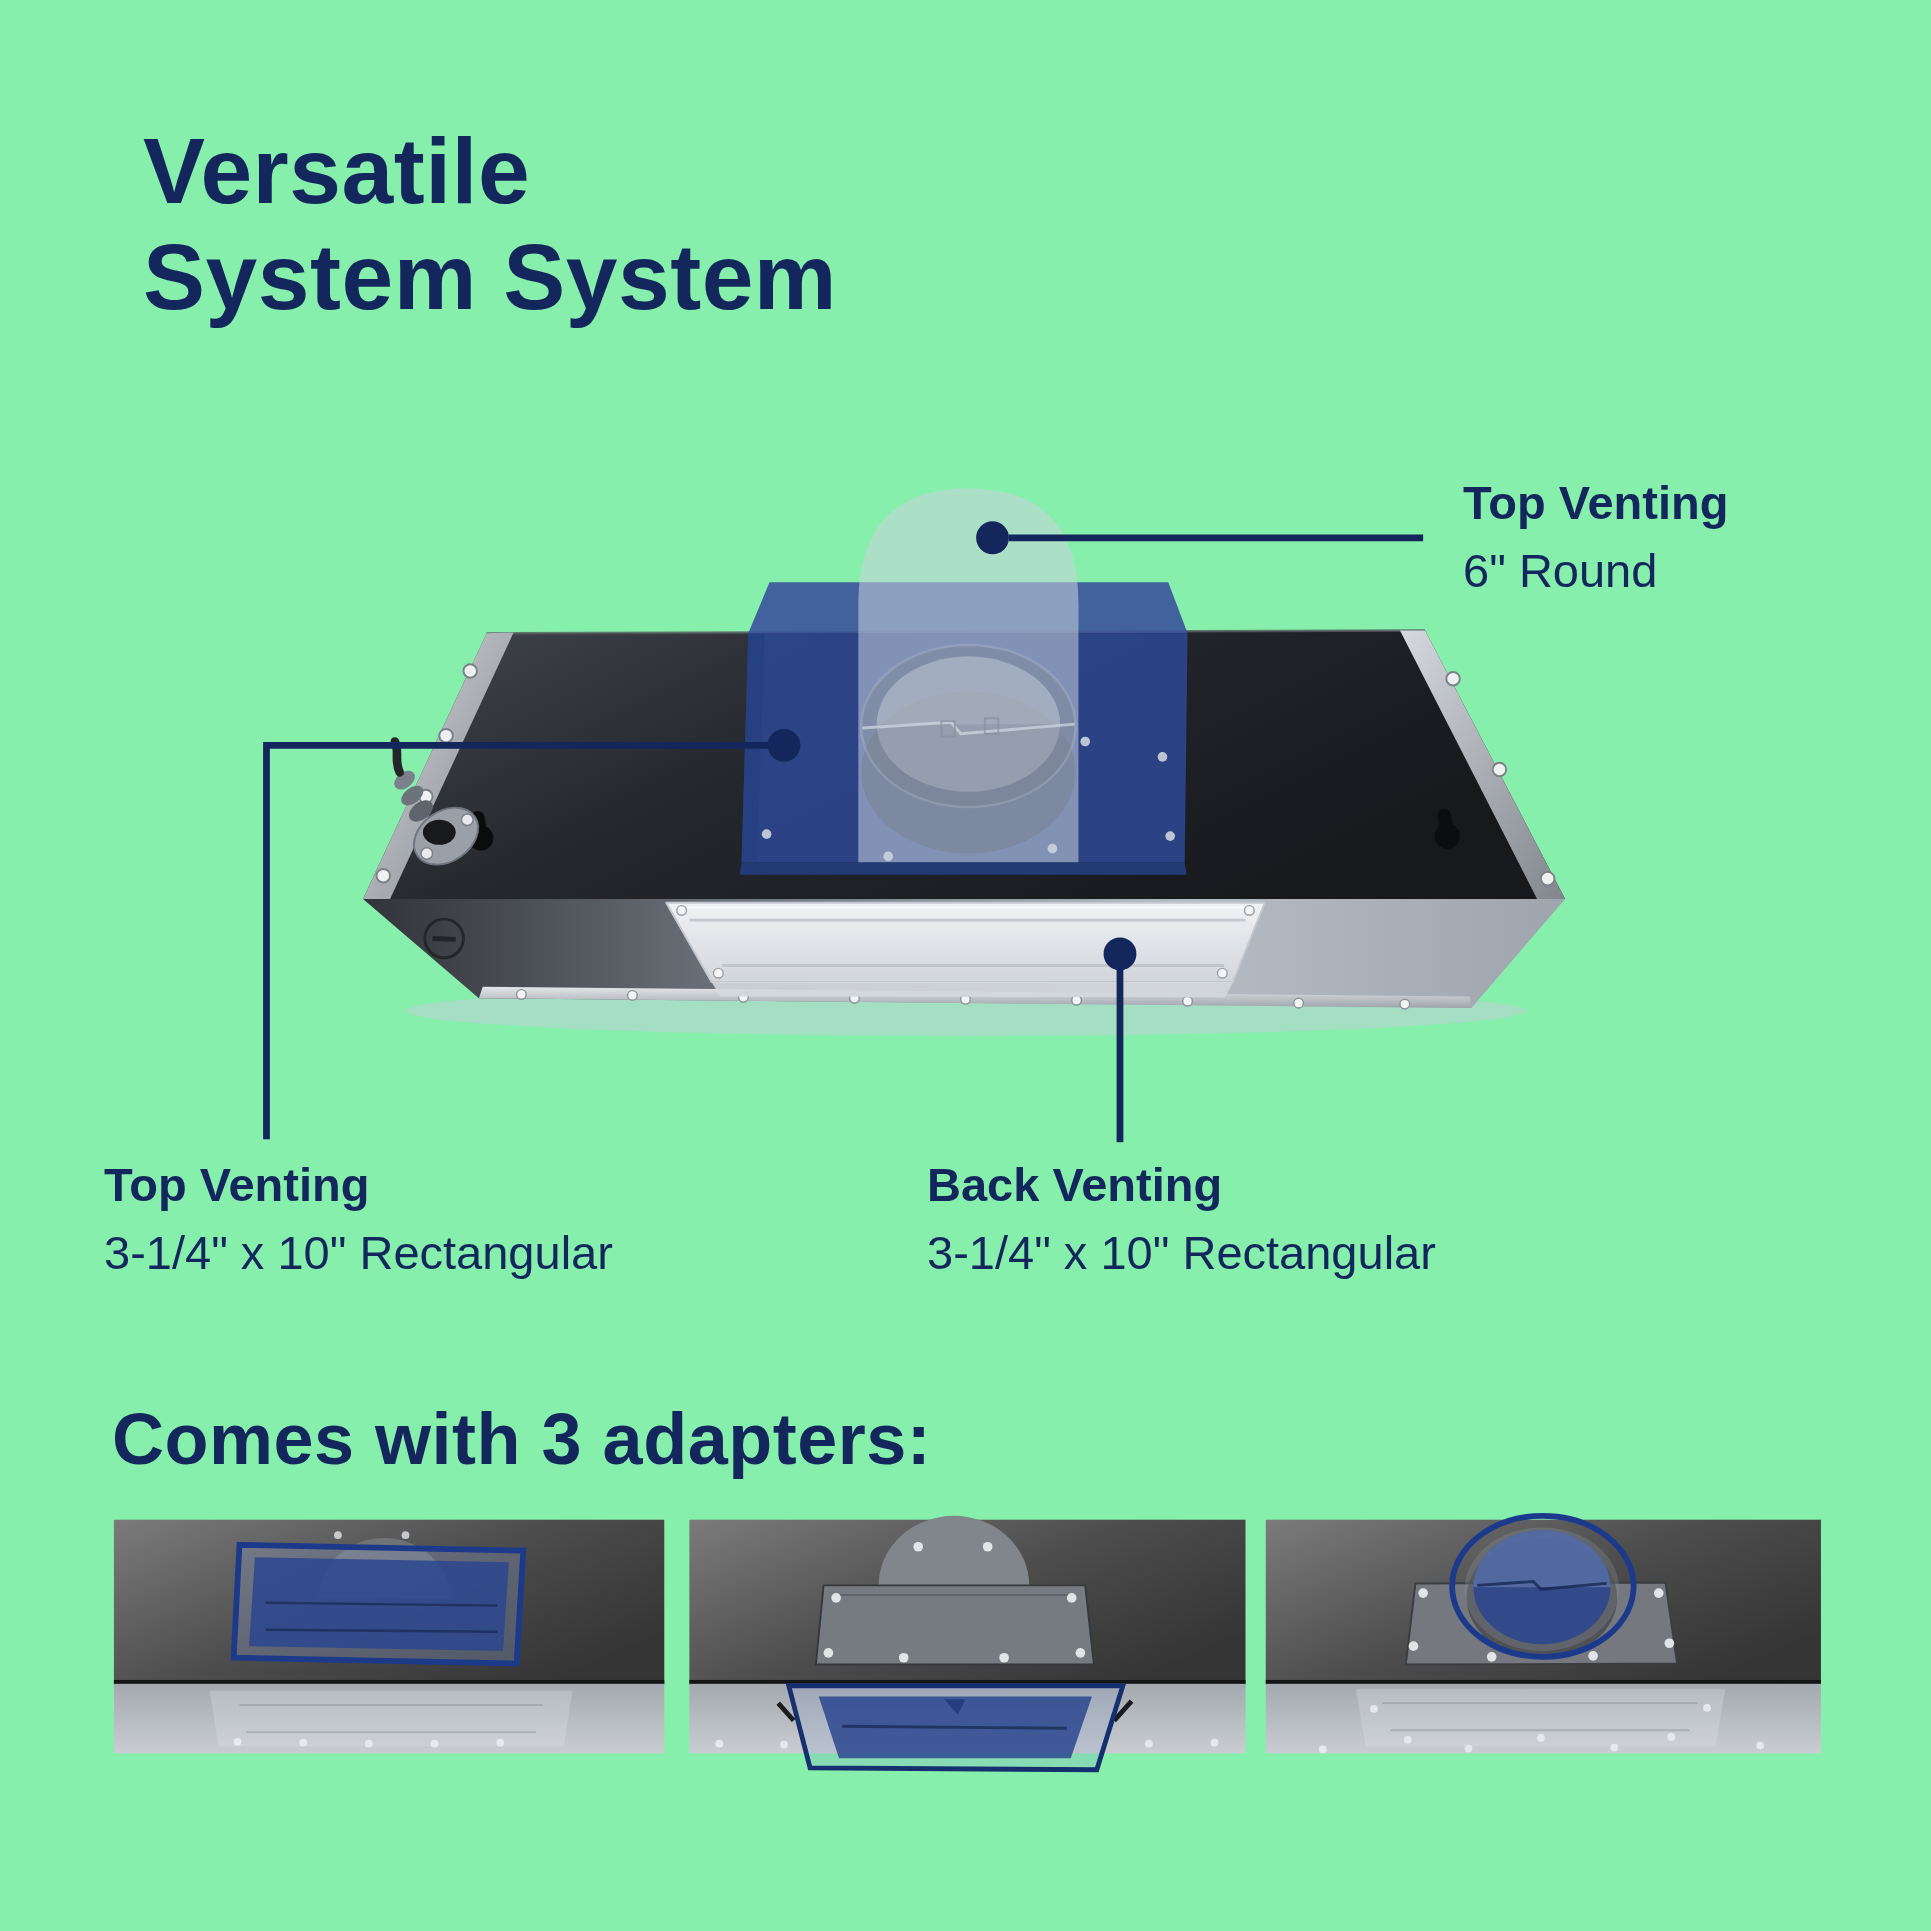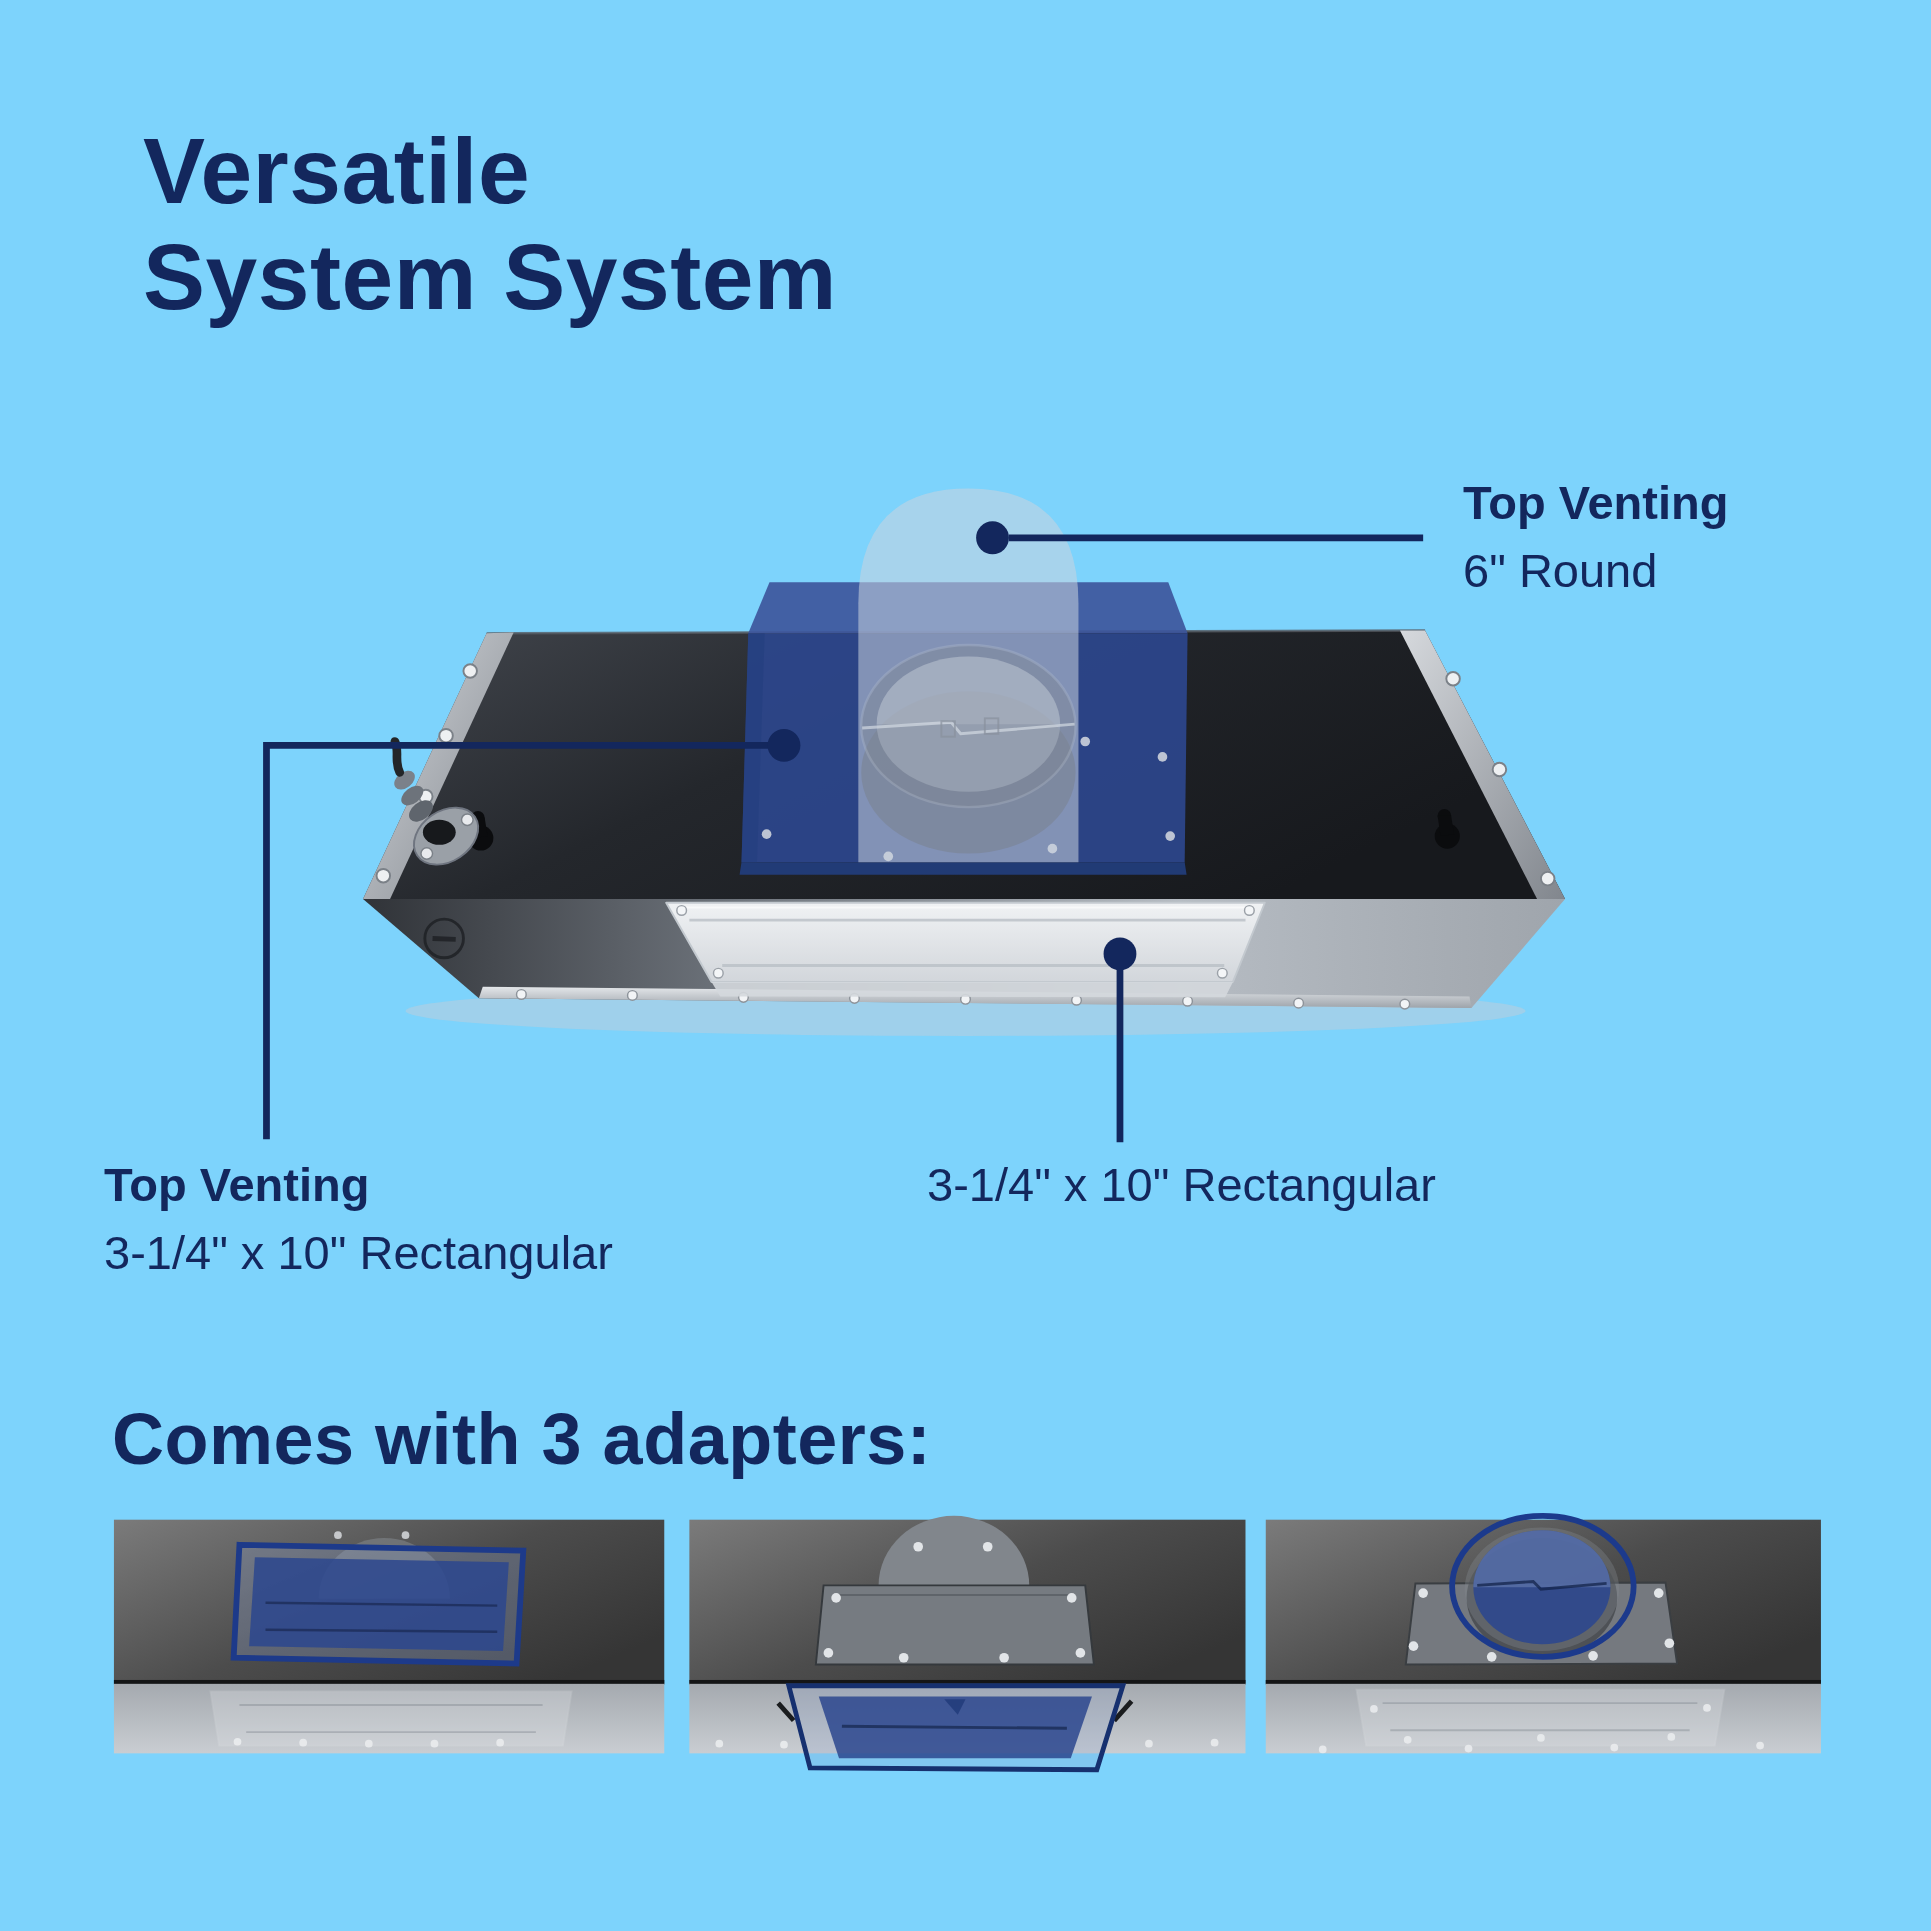--- a/index.html
+++ b/index.html
@@ -1,18 +1,18 @@
 <!DOCTYPE html>
 <html><head>
 <meta charset="utf-8">
 <style>
   html,body{margin:0;padding:0;background:#d8e3ee;}
   .canvas{
     position:relative;width:1931px;height:1931px;overflow:hidden;
-    background:#7dd3fc;font-family:"Liberation Sans",sans-serif;color:#13275d;
+    background:#86efac;font-family:"Liberation Sans",sans-serif;color:#13275d;
   }
   .page-title{
     position:absolute;left:143px;top:118px;
     font-size:93px;line-height:106px;font-weight:700;letter-spacing:0.5px;
     color:#13275d;white-space:nowrap;
   }
   .scene{position:absolute;left:0;top:0;width:1931px;height:1931px;}
   .callout-label{position:absolute;font-size:47px;line-height:68px;white-space:nowrap;color:#13275d;}
   .callout-label .hd{font-weight:700;display:block;}
   .callout-label .dt{font-weight:400;display:block;}
@@ -276,19 +276,20 @@
     <span class="hd">Top Venting</span>
     <span class="dt">6" Round</span>
   </div>
 
   <div class="callout-label label-top-rect">
     <span class="hd">Top Venting</span>
     <span class="dt">3-1/4" x 10" Rectangular</span>
   </div>
 
   <div class="callout-label label-back-rect">
+    <span class="hd">Back Venting</span>
     <span class="dt">3-1/4" x 10" Rectangular</span>
   </div>
 
   <div class="adapters-heading">Comes with 3 adapters:</div>
 
 </div>
 
 
 </body></html>

